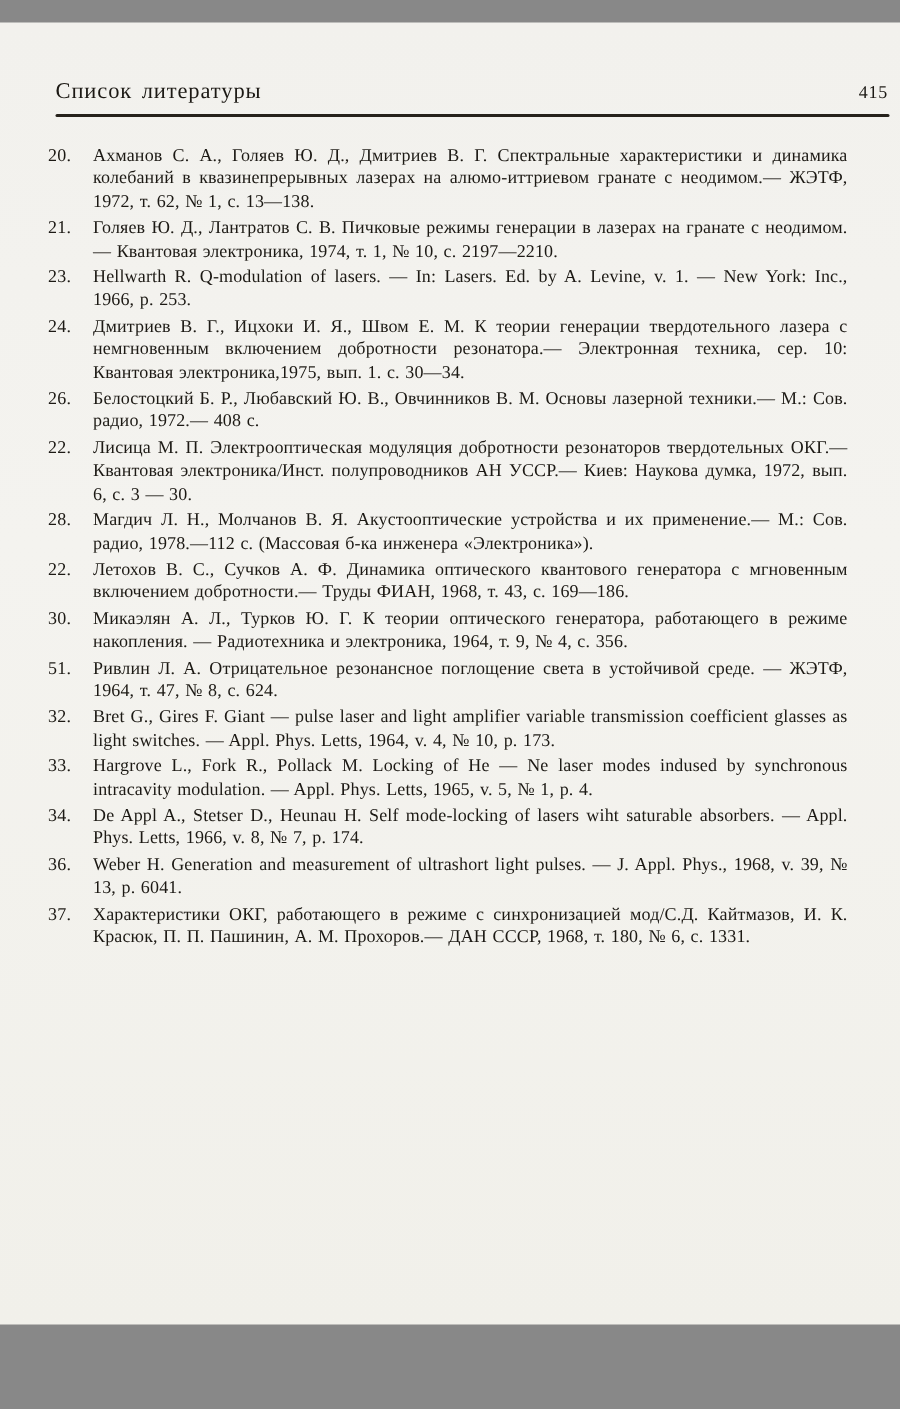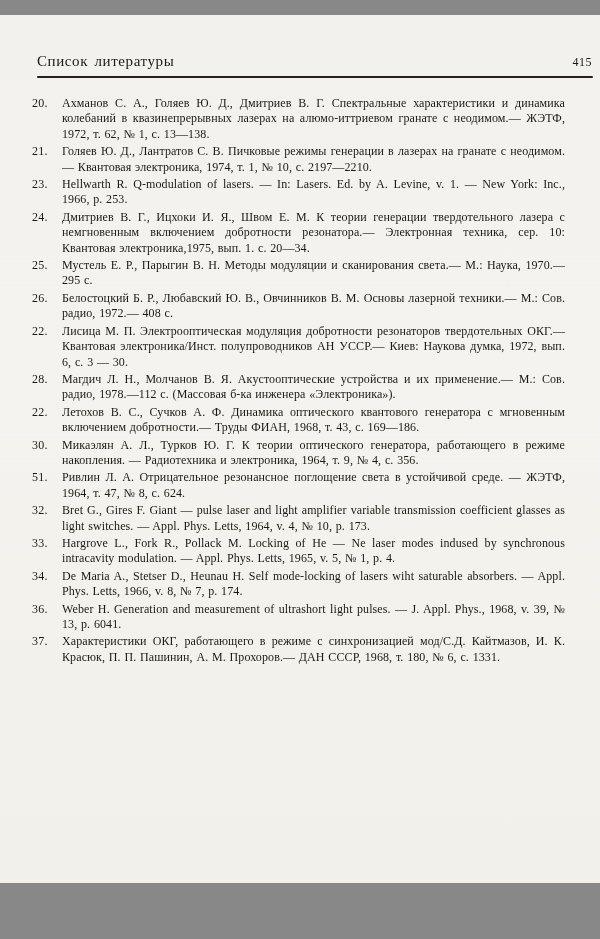--- a/index.html
+++ b/index.html
@@ -87,26 +87,23 @@
   <div class="ref">
     <span class="num">21.</span><span class="authors">Голяев Ю. Д., Лантратов С. В.</span><span class="text"> Пичковые режимы генерации в лазерах на гранате с неодимом. — Квантовая электроника, 1974, т. 1, № 10, с. 2197—2210.</span>
   </div>
 
 
   <div class="ref">
     <span class="num">23.</span><span class="authors">Hellwarth R.</span><span class="text"> Q-modulation of lasers. — In: Lasers. Ed. by A. Levine, v. 1. — New York: Inc., 1966, p. 253.</span>
   </div>
 
   <div class="ref">
-    <span class="num">24.</span><span class="authors">Дмитриев В. Г., Ицхоки И. Я., Швом Е. М.</span><span class="text"> К теории генерации твердотельного лазера с немгновенным включением добротности резонатора.— Электронная техника, сер. 10: Квантовая электроника,1975, вып. 1. с. 20—34.</span>
+    <span class="num">24.</span><span class="authors">Дмитриев В. Г., Ицхоки И. Я., Швом Е. М.</span><span class="text"> К теории генерации твердотельного лазера с немгновенным включением добротности резонатора.— Электронная техника, сер. 10: Квантовая электроника,1975, вып. 1. с. 30—34.</span>
   </div>
 
-  <div class="ref">
-    <span class="num">25.</span><span class="authors">Мустель Е. Р., Парыгин В. Н.</span><span class="text"> Методы модуляции и сканирования света.— М.: Наука, 1970.— 295 с.</span>
-  </div>
 
   <div class="ref">
     <span class="num">26.</span><span class="authors">Белостоцкий Б. Р., Любавский Ю. В., Овчинников В. М.</span><span class="text"> Основы лазерной техники.— М.: Сов. радио, 1972.— 408 с.</span>
   </div>
 
   <div class="ref">
     <span class="num">22.</span><span class="authors">Лисица М. П.</span><span class="text"> Электрооптическая модуляция добротности резонаторов твердотельных ОКГ.— Квантовая электроника/Инст. полупроводников АН УССР.— Киев: Наукова думка, 1972, вып. 6, с. 3 — 30.</span>
   </div>
 
   <div class="ref">
@@ -127,21 +124,21 @@
 
   <div class="ref">
     <span class="num">32.</span><span class="authors">Bret G., Gires F.</span><span class="text"> Giant — pulse laser and light amplifier variable transmission coefficient glasses as light switches. — Appl. Phys. Letts, 1964, v. 4, № 10, p. 173.</span>
   </div>
 
   <div class="ref">
     <span class="num">33.</span><span class="authors">Hargrove L., Fork R., Pollack M.</span><span class="text"> Locking of He — Ne laser modes indused by synchronous intracavity modulation. — Appl. Phys. Letts, 1965, v. 5, № 1, p. 4.</span>
   </div>
 
   <div class="ref">
-    <span class="num">34.</span><span class="authors">De Maria A., Stetser D., Heunau H.</span><span class="text"> Self mode-locking of lasers wiht saturable absorbers. — Appl. Phys. Letts, 1966, v. 8, № 7, p. 174.</span>
+    <span class="num">34.</span><span class="authors">De Appl A., Stetser D., Heunau H.</span><span class="text"> Self mode-locking of lasers wiht saturable absorbers. — Appl. Phys. Letts, 1966, v. 8, № 7, p. 174.</span>
   </div>
 
 
   <div class="ref">
     <span class="num">36.</span><span class="authors">Weber H.</span><span class="text"> Generation and measurement of ultrashort light pulses. — J. Appl. Phys., 1968, v. 39, № 13, p. 6041.</span>
   </div>
 
   <div class="ref">
     <span class="num">37.</span><span class="authors">Характеристики</span><span class="text"> ОКГ, работающего в режиме с синхронизацией мод/С.Д. Кайтмазов, И. К. Красюк, П. П. Пашинин, А. М. Прохоров.— ДАН СССР, 1968, т. 180, № 6, с. 1331.</span>
   </div>

